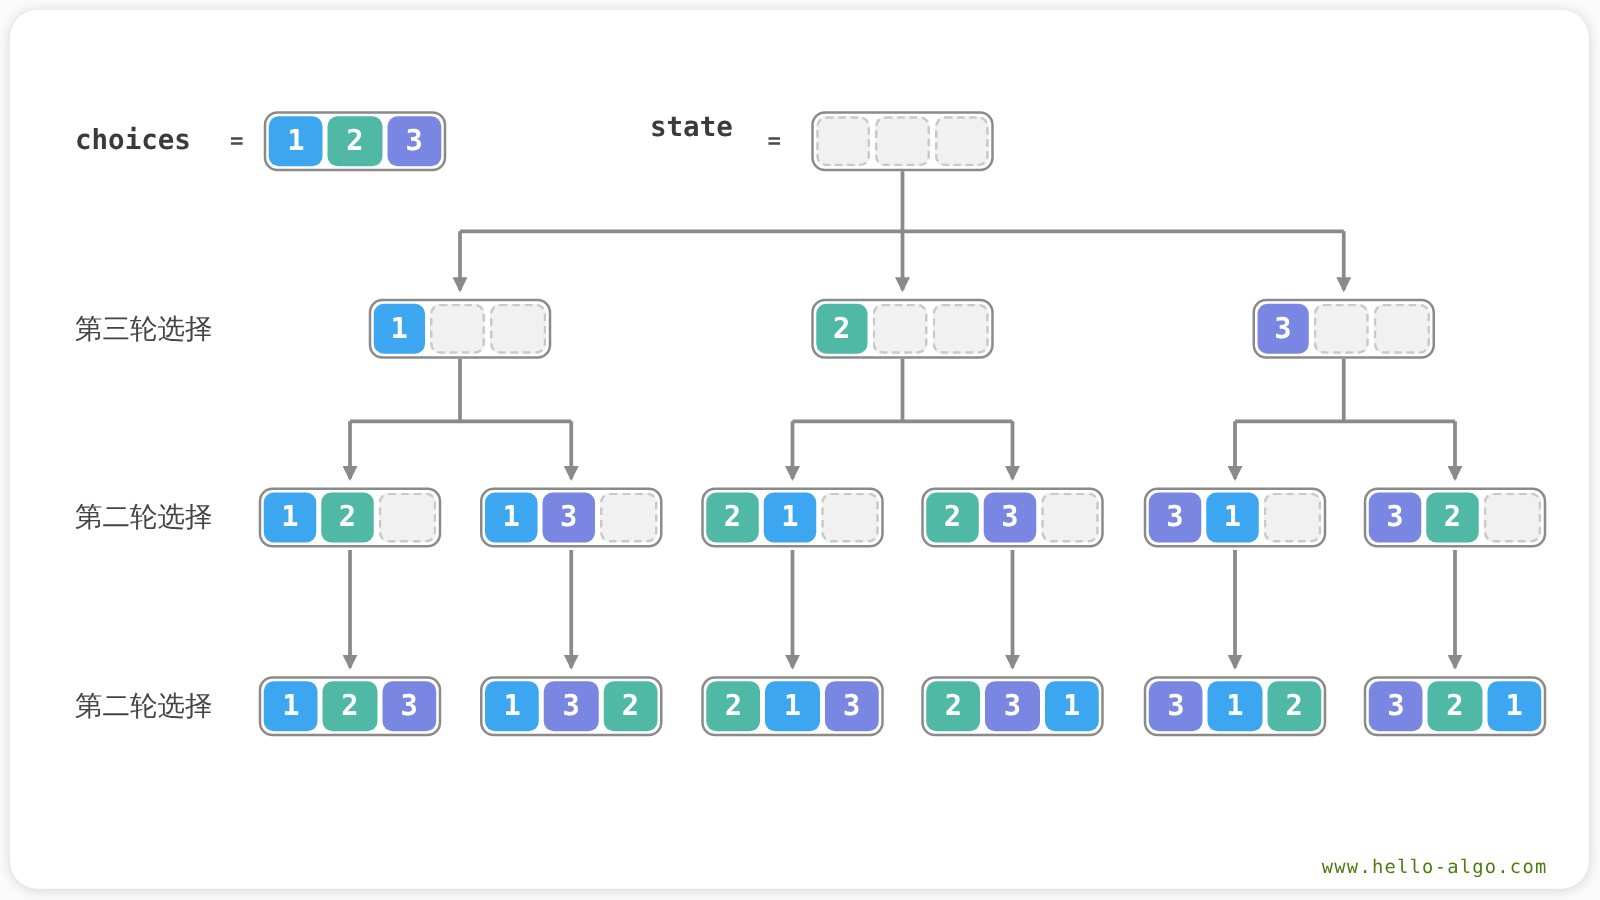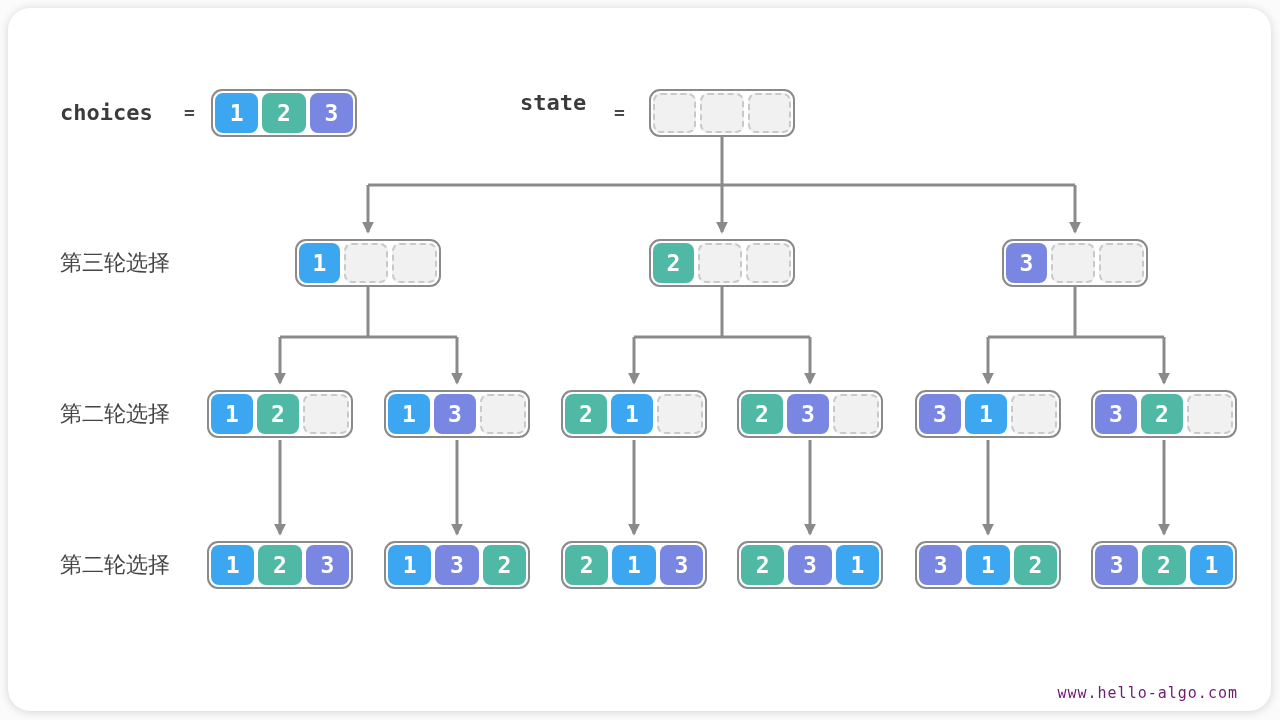--- a/index.html
+++ b/index.html
@@ -35,21 +35,21 @@
     flex:1; box-sizing:border-box; border-radius:8px;
     display:flex; align-items:center; justify-content:center;
     font-family:"DejaVu Sans Mono", monospace; font-weight:bold;
     font-size:23px; color:#ffffff;
   }
   .cell.empty { background:#f1f1f2; border:2px dashed #c9c9c9; }
   .connectors { position:absolute; left:0; top:0; pointer-events:none; }
   .footer {
     position:absolute; right:42px; bottom:18px;
     font-family:"DejaVu Sans Mono", monospace;
-    font-size:15px; color:#701a75; letter-spacing:1px;
+    font-size:15px; color:#4d7c0f; letter-spacing:1px;
   }
 </style>
 </head>
 <body>
 
 <div class="card"></div>
 
 <svg class="connectors" width="1280" height="720" viewBox="0 0 1280 720">
   <defs>
     <marker id="arrow" markerUnits="userSpaceOnUse" markerWidth="12" markerHeight="12" viewBox="0 0 10 10" refX="8.5" refY="5" orient="auto">

